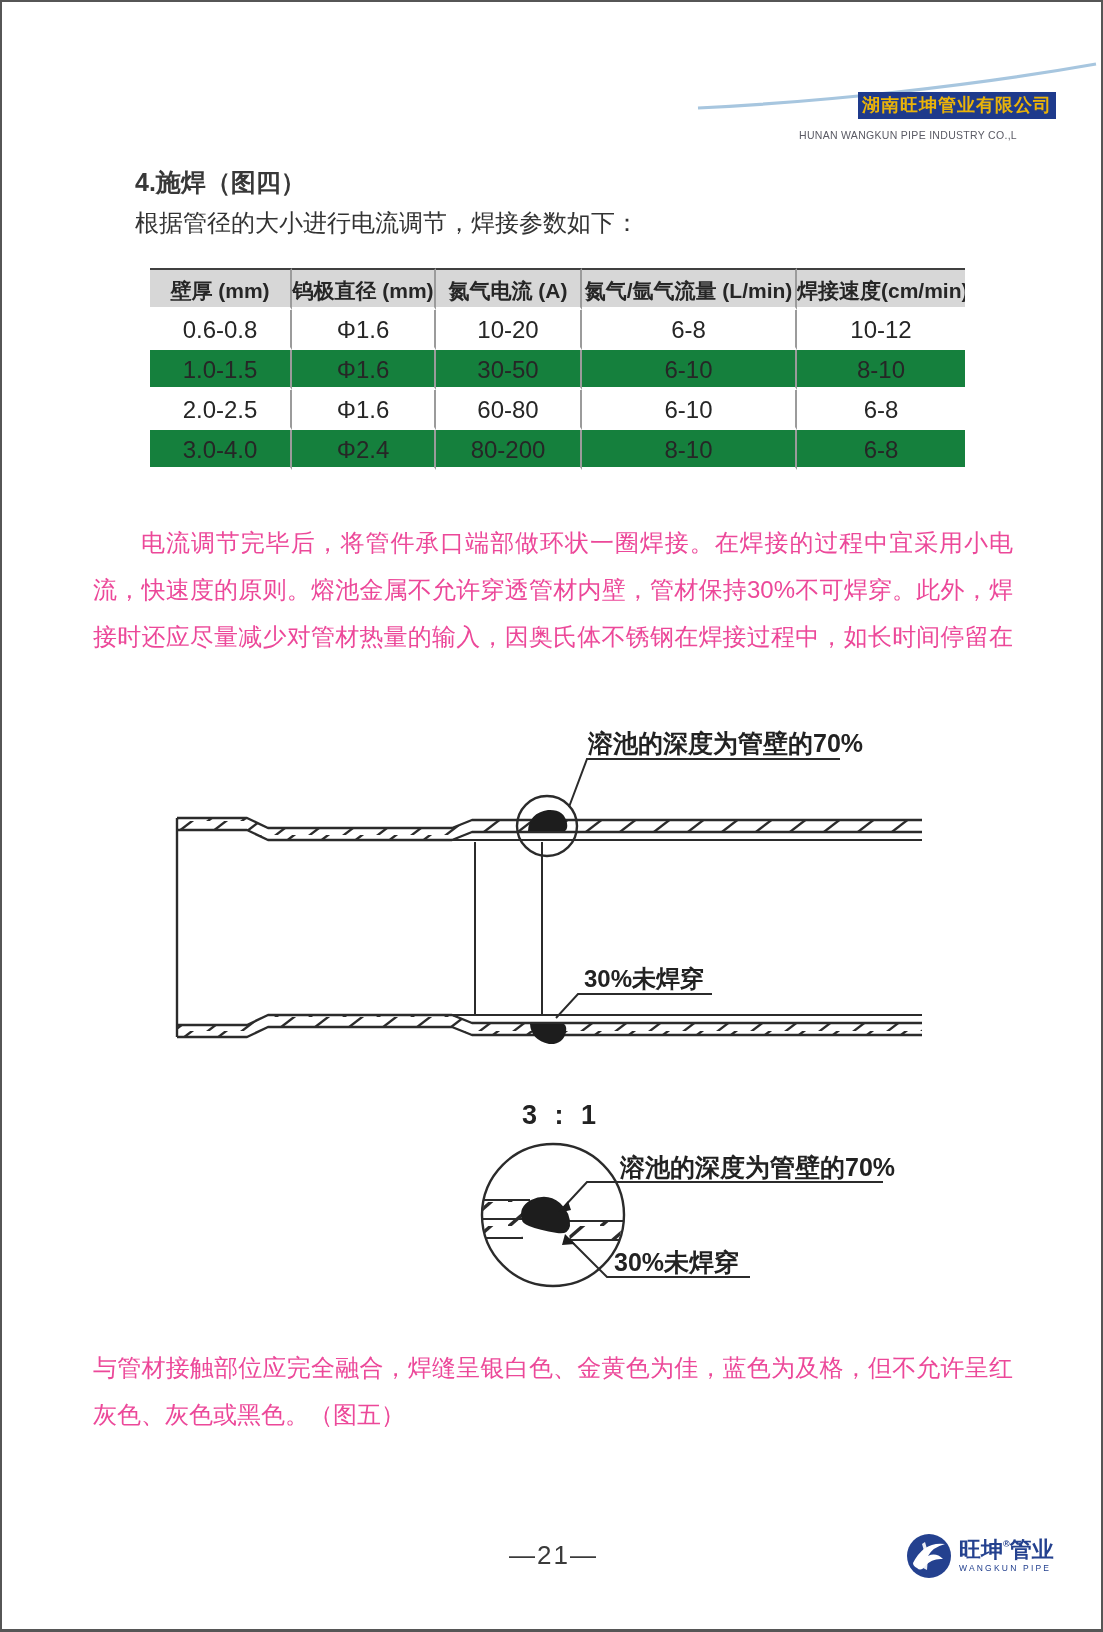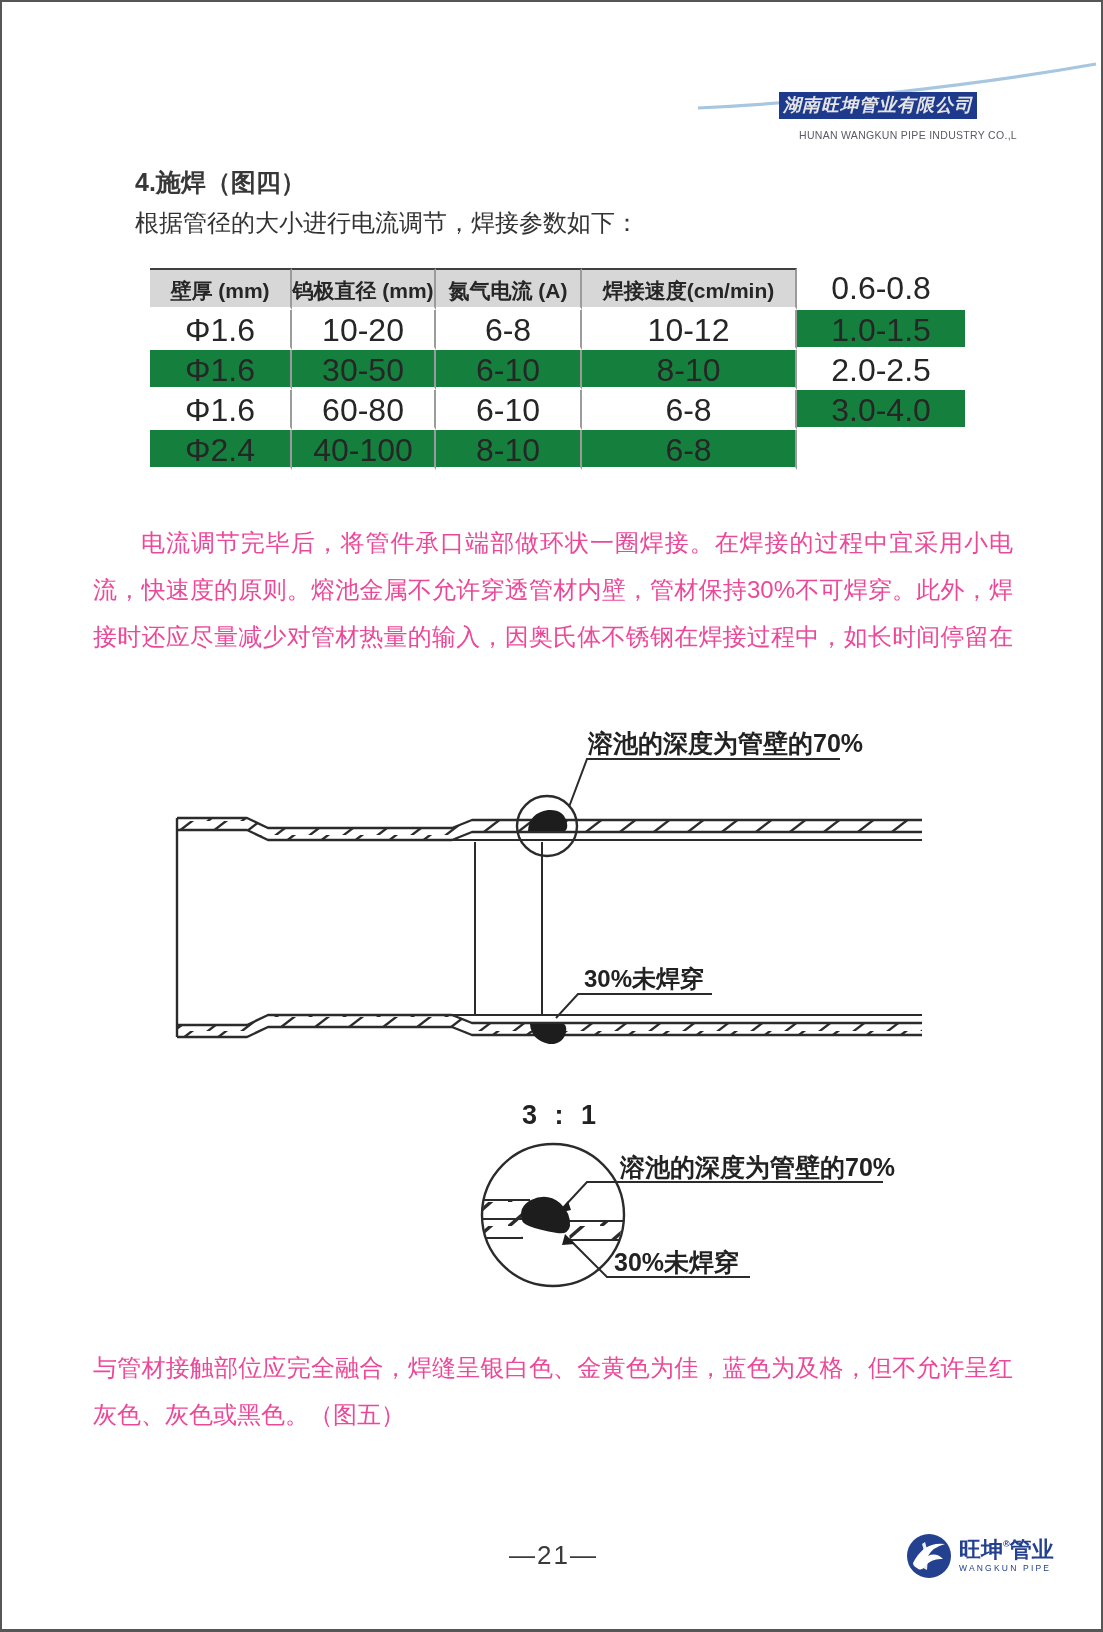--- a/index.html
+++ b/index.html
@@ -11,24 +11,24 @@
     background: #ffffff;
     border: 2px solid #565656;
     border-bottom-width: 3px;
     overflow: hidden;
     color: #2d2d2d;
   }
   .abs { position: absolute; }
 
   
   .banner-box {
-    left: 777px; top: 90px; width: 198px; height: 27px;
+    left: 856px; top: 90px; width: 198px; height: 27px;
     background: #1e3a8c;
-    color: #e5e5e5; font-weight: bold; font-size: 18px;
-    letter-spacing: 1px; text-align: center; line-height: 27px; font-style: italic;
+    color: #eab308; font-weight: bold; font-size: 18px;
+    letter-spacing: 1px; text-align: center; line-height: 27px;
   }
   .banner-en {
     left: 797px; top: 120px; width: 217px;
     font-size: 10.5px; letter-spacing: 0.3px; color: #5a5a64;
     text-align: center; white-space: nowrap; margin-top: 7px;
   }
 
   
   .sec-title { left: 133px; top: 164px; font-size: 25px; font-weight: 600; color: #383838; }
   .sec-intro { left: 133px; top: 205px; font-size: 24px; color: #333333; }
@@ -36,21 +36,21 @@
   .para .pline { text-align: justify; text-align-last: justify; height: 47px; overflow: hidden; }
   .para .pline.first { text-indent: 2em; }
   .para .pline.last { text-align: left; text-align-last: left; }
   #para1 { left: 91px; top: 517px; }
   #para2 { left: 91px; top: 1342px; }
 
   
   .weld-table { left: 148px; top: 266px; width: 815px; display: grid;
     grid-template-columns: 142px 144px 146px 215px 168px; }
   .weld-table .cell {
-    text-align: center; font-size: 32px; color: #262626;
+    text-align: center; font-size: 24px; color: #262626;
     height: 40px; line-height: 40px;
     border-right: 2px solid #9b9b9b; border-bottom: 3px solid #ffffff;
     background: #ffffff; white-space: nowrap; overflow: hidden;
   }
   .weld-table .cell:nth-child(5n) { border-right: none; }
   .weld-table .hcell {
     height: 42px; line-height: 42px; font-size: 21px; font-weight: 600;
     background: #d7d7d7; border-top: 2px solid #404040;
   }
   .weld-table .alt { background: #15803d; }
@@ -82,20 +82,21 @@
   <div class="abs banner-box">湖南旺坤管业有限公司</div>
   <div class="abs banner-en">HUNAN WANGKUN PIPE INDUSTRY CO.,L</div>
 
   <div class="abs sec-title">4.施焊（图四）</div>
   <div class="abs sec-intro">根据管径的大小进行电流调节，焊接参数如下：</div>
 
   <div class="abs weld-table">
     <div class="cell hcell">壁厚 (mm)</div>
     <div class="cell hcell">钨极直径 (mm)</div>
     <div class="cell hcell">氮气电流 (A)</div>
+    <div class="cell hcell">氮气/氩气流量 (L/min)</div>
     <div class="cell hcell">焊接速度(cm/min)</div>
 
     <div class="cell">0.6-0.8</div>
     <div class="cell">Φ1.6</div>
     <div class="cell">10-20</div>
     <div class="cell">6-8</div>
     <div class="cell">10-12</div>
 
     <div class="cell alt">1.0-1.5</div>
     <div class="cell alt">Φ1.6</div>
@@ -104,21 +105,21 @@
     <div class="cell alt">8-10</div>
 
     <div class="cell">2.0-2.5</div>
     <div class="cell">Φ1.6</div>
     <div class="cell">60-80</div>
     <div class="cell">6-10</div>
     <div class="cell">6-8</div>
 
     <div class="cell alt">3.0-4.0</div>
     <div class="cell alt">Φ2.4</div>
-    <div class="cell alt">40-100</div>
+    <div class="cell alt">80-200</div>
     <div class="cell alt">8-10</div>
     <div class="cell alt">6-8</div>
   </div>
 
   <div class="abs para" id="para1">
     <div class="pline first">电流调节完毕后，将管件承口端部做环状一圈焊接。在焊接的过程中宜采用小电</div>
     <div class="pline">流，快速度的原则。熔池金属不允许穿透管材内壁，管材保持30%不可焊穿。此外，焊</div>
     <div class="pline">接时还应尽量减少对管材热量的输入，因奥氏体不锈钢在焊接过程中，如长时间停留在</div>
   </div>
 

